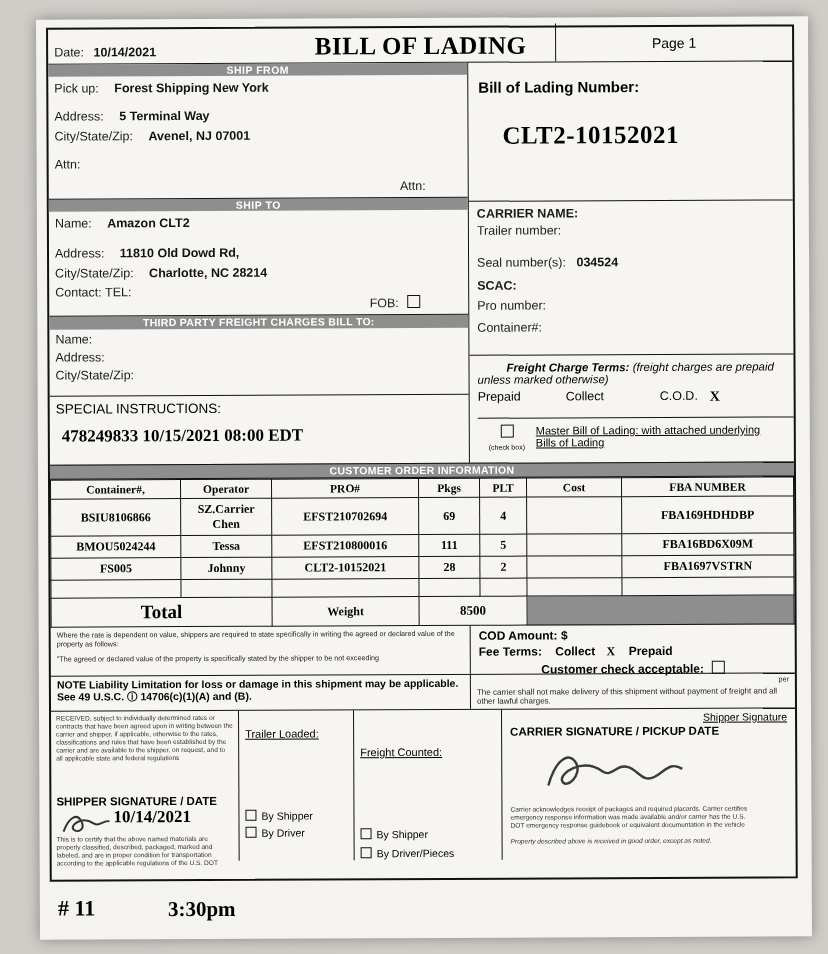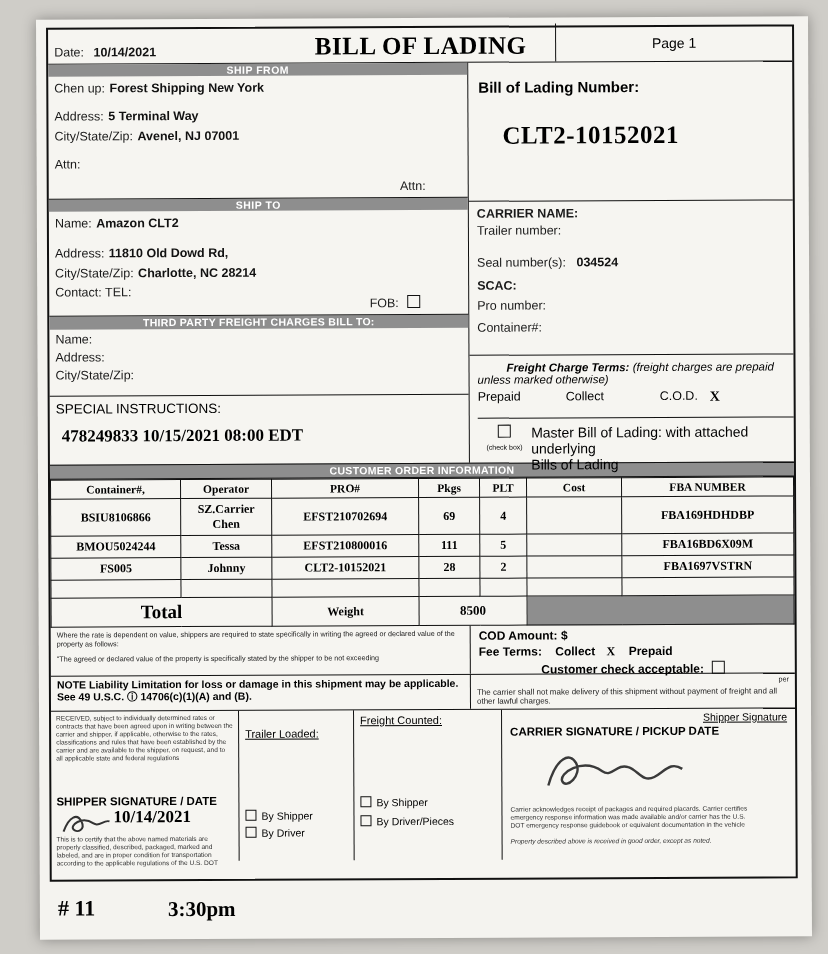--- a/index.html
+++ b/index.html
@@ -78,21 +78,21 @@
     color: #fff;
     font-size: 10.5px;
     font-weight: bold;
     text-align: center;
     letter-spacing: .3px;
   }
   .left-col { width: 420px; box-sizing: border-box; border-right: 1px solid #111; }
   .right-col { flex: 1; box-sizing: border-box; }
 
   .fline { padding: 3px 6px 2px 6px; font-size: 12.5px; }
-  .fline .val { margin-left: 1px; }
+  .fline .val { margin-left: 12px; }
 
   .bolnum {
     font-size: 25px;
     font-weight: bold;
     letter-spacing: 0.5px;
     font-family: "Liberation Serif", serif;
   }
   .chk {
     display: inline-block;
     width: 11px; height: 11px;
@@ -136,21 +136,21 @@
       </div>
 
       <div class="row" style="height:400px;">
 
         <div class="left-col">
 
           <div class="section-bar">SHIP FROM</div>
 
           <div style="height:122px; border-bottom:1px solid #111; position:relative;">
             <div class="fline" style="padding-top:5px;">
-              <span class="lbl">Chen up:</span>
+              <span class="lbl">Pick up:</span>
               <span class="val">Forest Shipping New York</span>
             </div>
             <div class="fline" style="padding-top:12px;">
               <span class="lbl">Address:</span>
               <span class="val">5 Terminal Way</span>
             </div>
             <div class="fline" style="padding-top:4px;">
               <span class="lbl">City/State/Zip:</span>
               <span class="val">Avenel, NJ 07001</span>
             </div>
@@ -234,21 +234,21 @@
               <span style="width:88px;">Prepaid</span>
               <span style="width:94px;">Collect</span>
               <span>C.O.D.</span>
               <span class="hand" style="margin-left:12px; font-size:14px;">X</span>
             </div>
             <div style="border-top:1px solid #111; margin-top:12px; padding-top:4px; display:flex;">
               <div style="width:58px; text-align:center;">
                 <span class="chk" style="margin:0;"></span>
                 <div style="font-size:7px; margin-top:3px;">(check box)</div>
               </div>
-              <div style="font-size:14px; padding-top:2px;">
+              <div style="font-size:11px; padding-top:2px;text-decoration:underline;">
                 <div>Master Bill of Lading: with attached underlying</div>
                 <div>Bills of Lading</div>
               </div>
             </div>
           </div>
         </div>
       </div>
 
       <div class="band-grey" style="height:13px; line-height:13px; border-top:1px solid #111; border-bottom:1px solid #111;">CUSTOMER ORDER INFORMATION</div>
 
@@ -360,21 +360,21 @@
           <div style="font-size:11px; text-decoration:underline;margin-top:13px;">Trailer Loaded:</div>
           <div style="margin-top:70px; font-size:10.5px;">
             <span class="cbox"></span><span>By Shipper</span>
           </div>
           <div style="margin-top:5px; font-size:10.5px;">
             <span class="cbox"></span><span>By Driver</span>
           </div>
         </div>
 
         <div class="cell b-r" style="width:148px; padding:4px 6px;">
-          <div style="font-size:11px; text-decoration:underline;">Freight Counted:</div>
+          <div style="font-size:11px; text-decoration:underline;margin-top:32px;">Freight Counted:</div>
           <div style="margin-top:70px; font-size:10.5px;">
             <span class="cbox"></span><span>By Shipper</span>
           </div>
           <div style="margin-top:7px; font-size:10.5px;">
             <span class="cbox"></span><span>By Driver/Pieces</span>
           </div>
         </div>
 
         <div class="cell" style="flex:1; padding:2px 8px; position:relative;">
           <div style="font-size:10.5px; text-align:right; text-decoration:underline;">Shipper Signature</div>

